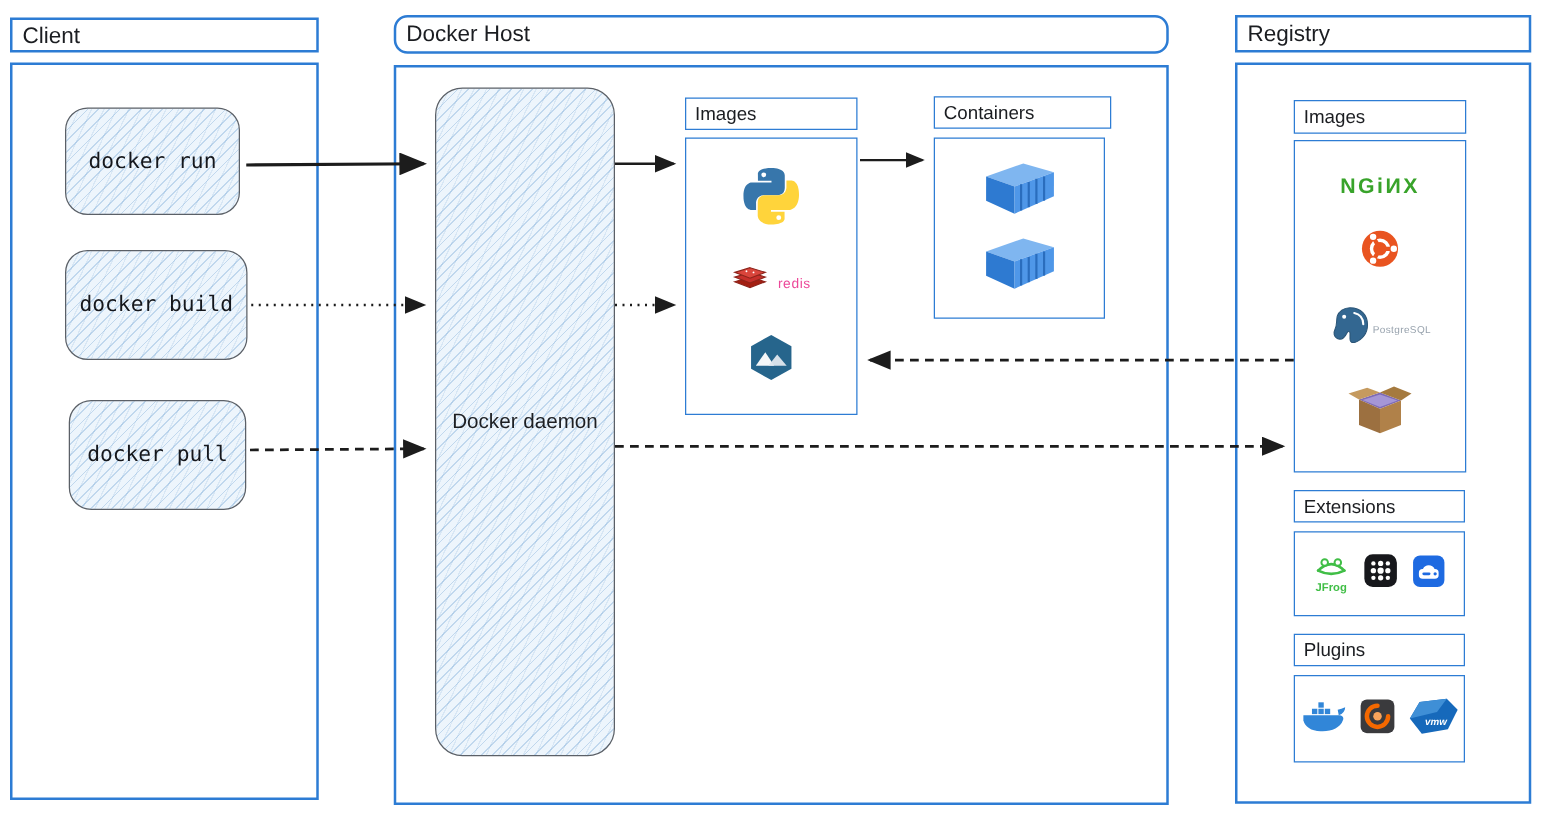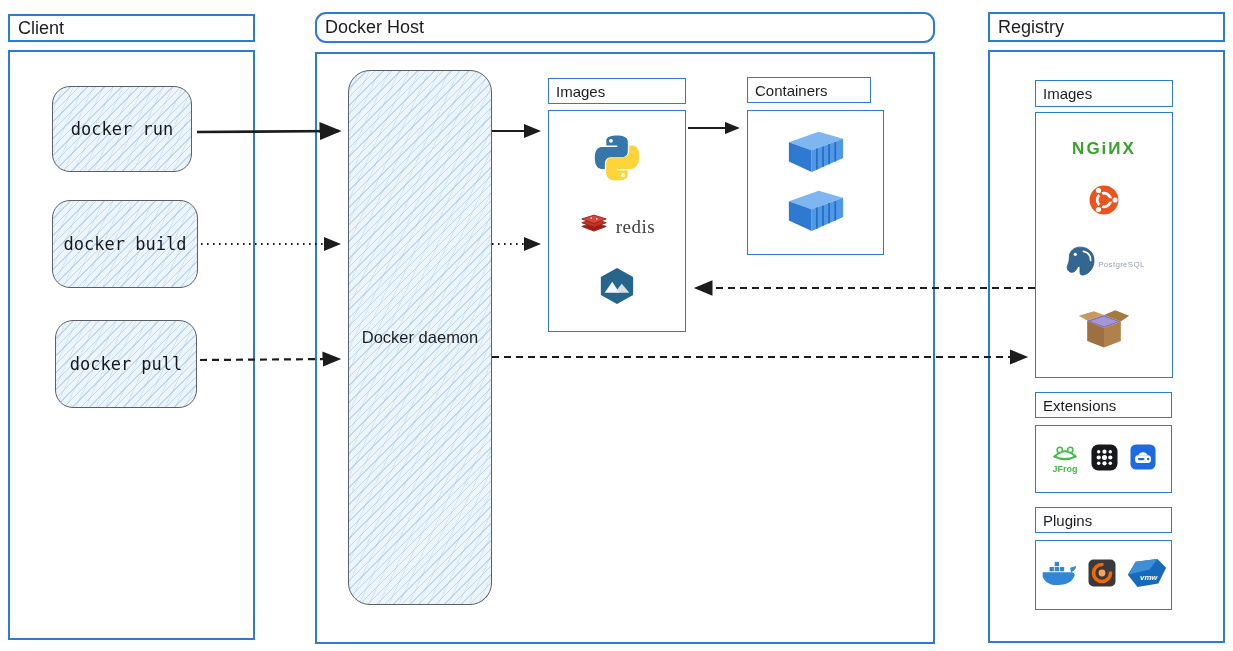--- a/index.html
+++ b/index.html
@@ -21,21 +21,21 @@
     background-image:
       repeating-linear-gradient(135deg, rgba(120,168,214,0.38) 0 1px, transparent 1px 6px),
       repeating-linear-gradient(115deg, rgba(120,168,214,0.18) 0 1px, transparent 1px 9px);
     display:flex; align-items:center; justify-content:center;
   }
   .cmd { font-family:"DejaVu Sans Mono", monospace; font-size:17px; color:#15171c; }
   .daemon-label { font-size:16.5px; line-height:1.25; text-align:center; color:#1d1f23; }
   .icon-col { position:absolute; inset:0; display:flex; flex-direction:column; align-items:center; justify-content:space-around; padding:10px 0; }
   .icon-row { position:absolute; inset:0; display:flex; align-items:center; justify-content:center; gap:13px; }
   .redis-row { display:flex; align-items:center; gap:7px; }
-  .redis-text { font-size:19px; color:#404040; letter-spacing:0.5px;font-family:Liberation Serif, serif; }
+  .redis-text { font-size:11px; color:#ec4899; letter-spacing:0.5px; }
   .nginx-text { font-weight:bold; font-size:17px; letter-spacing:2px; color:#38a32a; }
   .pg-wrap { display:flex; flex-direction:row; align-items:center; gap:1px; }
   .pg-text { font-size:8px; color:#97a2ad; letter-spacing:0.3px; }
   .jfrog-wrap { display:flex; flex-direction:column; align-items:center; }
   .jfrog-text { font-size:9px; font-weight:bold; color:#40be46; margin-top:-2px; }
   svg.overlay { position:absolute; left:0; top:0; pointer-events:none; z-index:10; }
 </style>
 </head>
 <body>
 
@@ -91,21 +91,21 @@
       <span>
         <svg width="38" height="38" viewBox="0 0 40 40">
           <polygon points="20,1 37,10.5 37,29.5 20,39 3,29.5 3,10.5" fill="#26658c"></polygon>
           <polygon points="7,27 15,15.5 22.5,27" fill="#ffffff" opacity="0.95"></polygon>
           <polygon points="17.5,27 25,17.5 33,27" fill="#dfe7ee" opacity="0.95"></polygon>
         </svg>
       </span>
     </div>
   </div>
 
-  <div class="panel labelbox" style="left:747px; top:77px; width:124px; height:26px;">
+  <div class="panel labelbox" style="left:747px; top:77px; width:142px; height:26px;">
     <span>Containers</span>
   </div>
   <div class="panel" style="left:747px; top:110px; width:137px; height:145px;">
     <div class="icon-col" style="padding:12px 0;">
       <span>
         <svg width="56" height="44" viewBox="0 0 64 50">
           <polygon points="1,15 35,3 63,11 27,24" fill="#7fb6f0"></polygon>
           <polygon points="1,15 27,24 27,49 1,37" fill="#2e7ad1"></polygon>
           <polygon points="27,24 63,11 63,33 27,49" fill="#4f97e8"></polygon>
           <g stroke="#2a6dbd" stroke-width="2">

